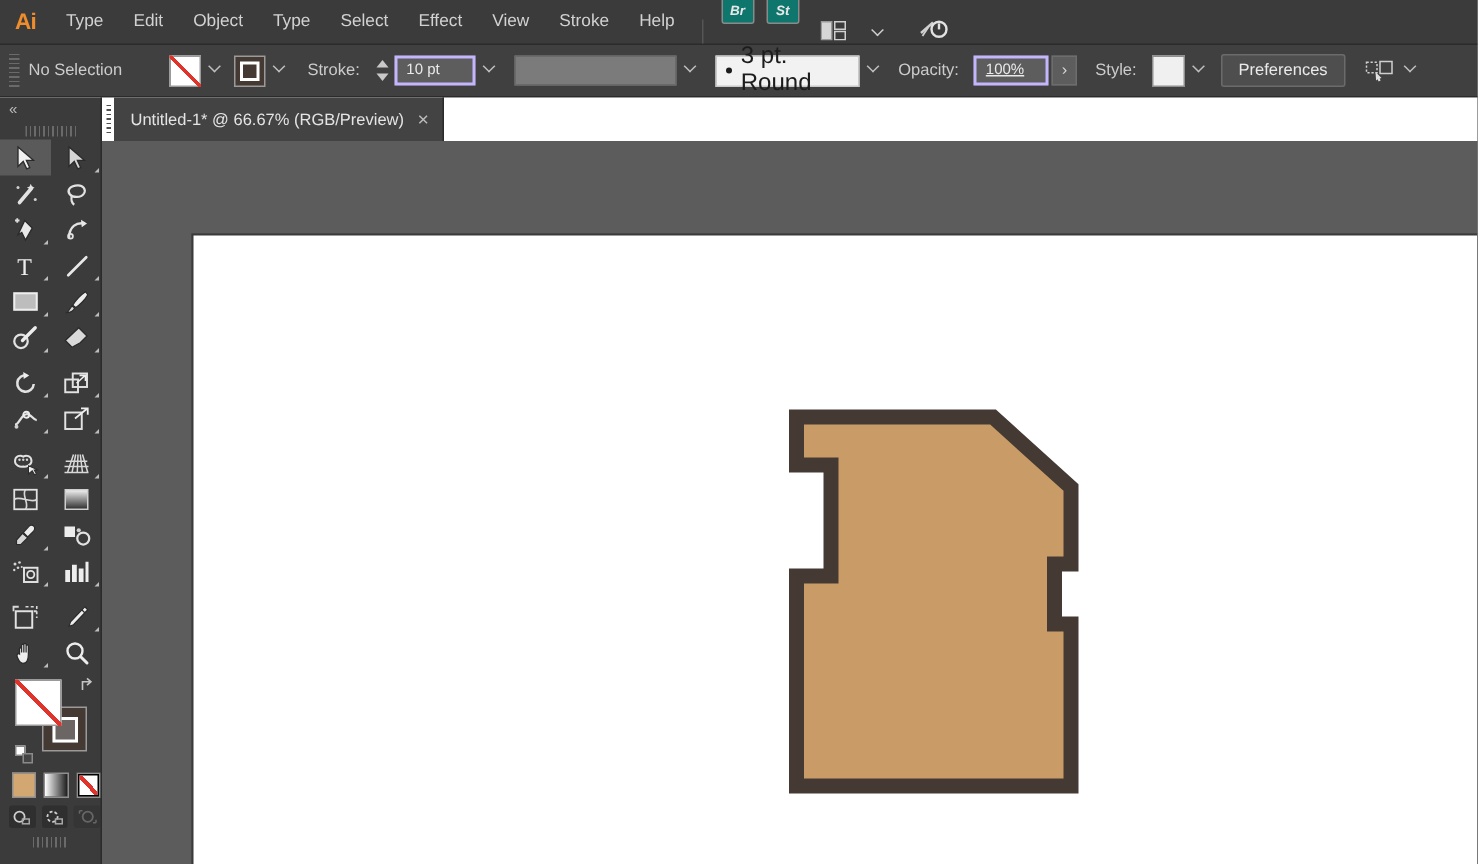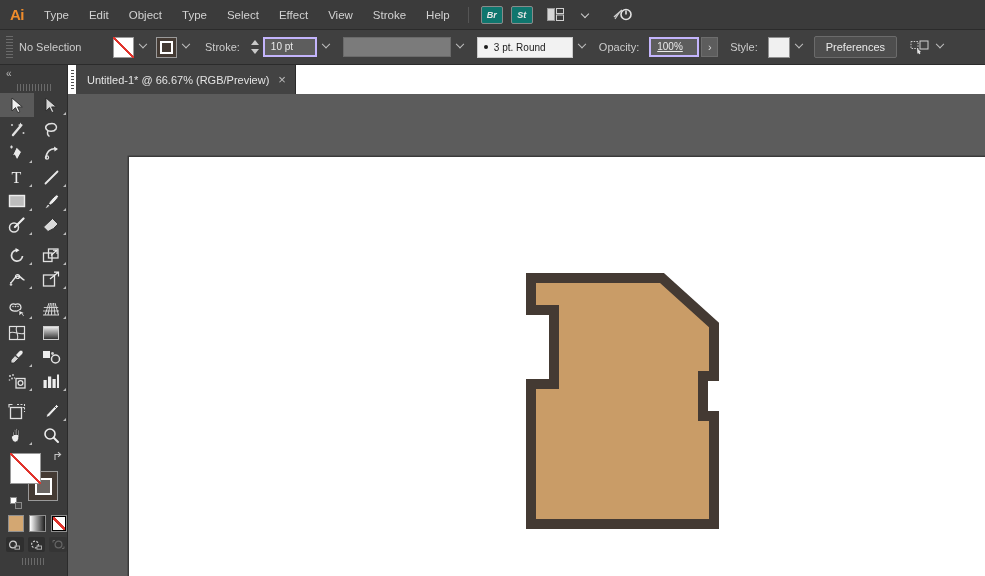--- a/index.html
+++ b/index.html
@@ -11,21 +11,21 @@
     font-size: 11px;
     color: #d4d4d4;
     -webkit-font-smoothing: antialiased;
   }
   #app { position: relative; width: 985px; height: 576px; }
 
   
   .menubar {
     position: absolute; left: 0; top: 0; width: 985px; height: 30px;
     background: #3b3b3b;
-    display: flex; align-items: center;
+    display: flex; align-items: flex-end;
     border-bottom: 1px solid #2b2b2b;
   }
   .ai-logo {
     width: 34px; height: 30px;
     display: flex; align-items: center; justify-content: center;
     font-weight: bold; font-size: 15px; color: #ef8c2c;
     font-family: "Liberation Sans", sans-serif;
     letter-spacing: -0.5px;
   }
   .menu-item {
@@ -111,21 +111,21 @@
     color: #eaeaea; font-size: 10px; line-height: 18px; padding: 0 6px;
     cursor: text; white-space: nowrap; display:flex; align-items:center;
   }
   .field-w60 { width: 54px; }
   .field-w52 { width: 50px; text-decoration: underline; }
   .profile-bar {
     width: 108px; height: 20px; background: #7b7b7b; border: 1px solid #6a6a6a; cursor: pointer;
   }
   .brush-field {
     width: 96px; height: 21px; background: #f2f2f2; color: #1c1c1c;
-    font-size: 10px; display: flex; align-items: center; gap: 6px;
+    font-size: 16px; display: flex; align-items: center; gap: 6px;
     padding: 0 6px; border: 1px solid #c9c9c9; cursor: pointer;
   }
   .brush-dot { width:4px; height:4px; border-radius:50%; background:#1c1c1c; flex:0 0 auto; }
   .opacity-arrow {
     width: 17px; height: 20px; background: #5d5d5d; border: 1px solid #6d6d6d;
     display: flex; align-items: center; justify-content: center;
     color: #d9d9d9; font-size: 11px; cursor: pointer; margin-left: 2px;
   }
   .style-swatch {
     width: 22px; height: 21px; background: #f0f0f0; border: 1px solid #8f8f8f; cursor: pointer;

